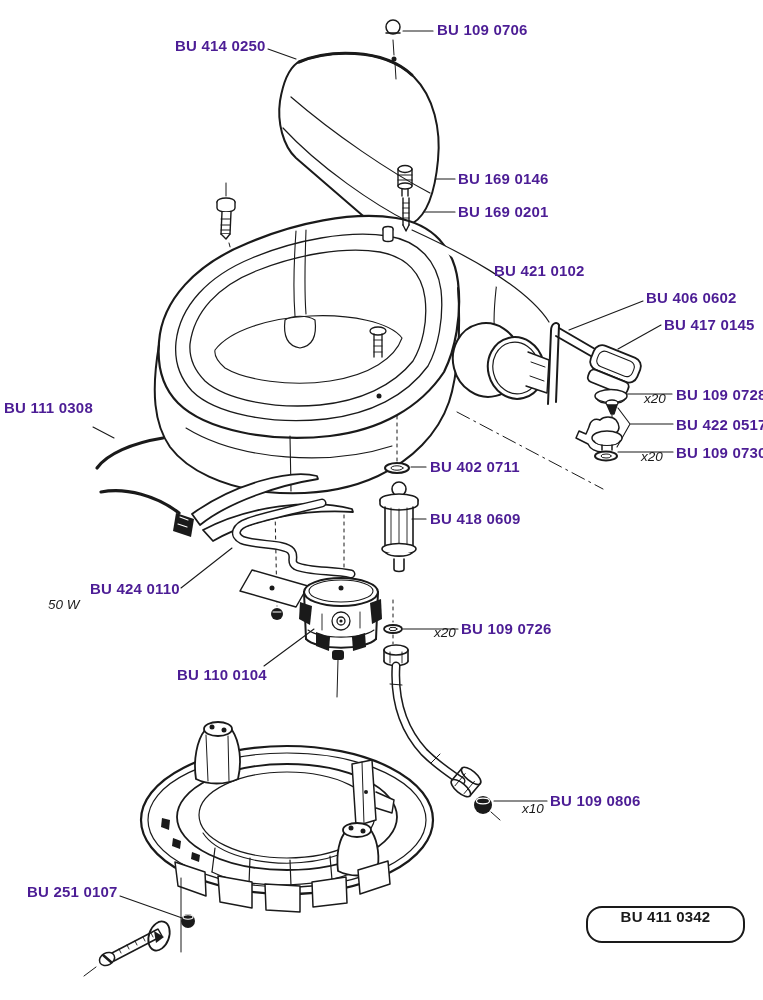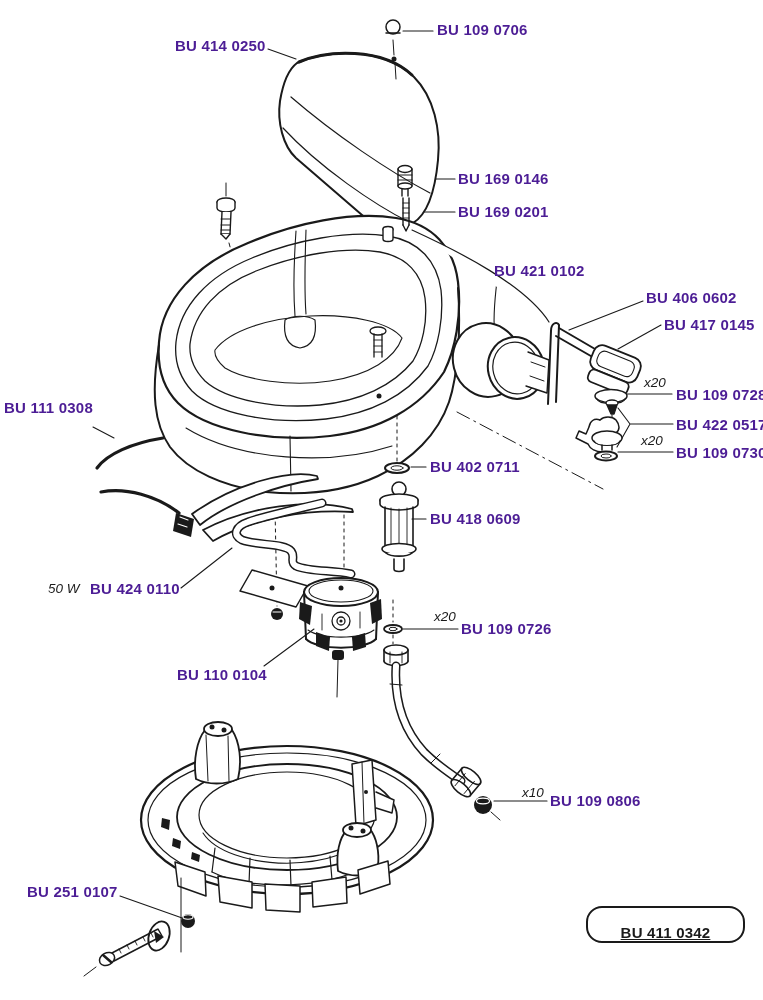--- a/index.html
+++ b/index.html
@@ -7,27 +7,27 @@
     position:relative;width:763px;height:1000px;background:#ffffff;
     font-family:"Liberation Sans",sans-serif;overflow:hidden;
   }
   #drawing{position:absolute;left:0;top:0;}
   .part-label{
     position:absolute;font-weight:bold;font-size:15px;line-height:1.05;
     color:#4c1d95;white-space:nowrap;letter-spacing:.2px;
   }
   .qty-label{
     position:absolute;font-style:italic;font-size:13.5px;line-height:1;
-    color:#1a1a1a;white-space:nowrap;
+    color:#1a1a1a;white-space:nowrap;margin-top:16px;
   }
   .box-label{
     position:absolute;left:586px;top:906px;width:155px;height:33px;
     border:2px solid #1a1a1a;border-radius:16px;
-    display:flex;align-items:flex-end;justify-content:center;
-    font-weight:bold;font-size:15px;color:#1a1a1a;letter-spacing:.2px;text-decoration:underline;
+    display:flex;align-items:flex-start;justify-content:center;
+    font-weight:bold;font-size:15px;color:#1a1a1a;letter-spacing:.2px;
   }
 </style>
 </head>
 <body>
 
 <div id="stage">
 
   <svg id="drawing" width="763" height="1000" viewBox="0 0 763 1000" xmlns="http://www.w3.org/2000/svg">
     <g stroke="#1a1a1a" fill="none" stroke-linecap="round" stroke-linejoin="round">
 

